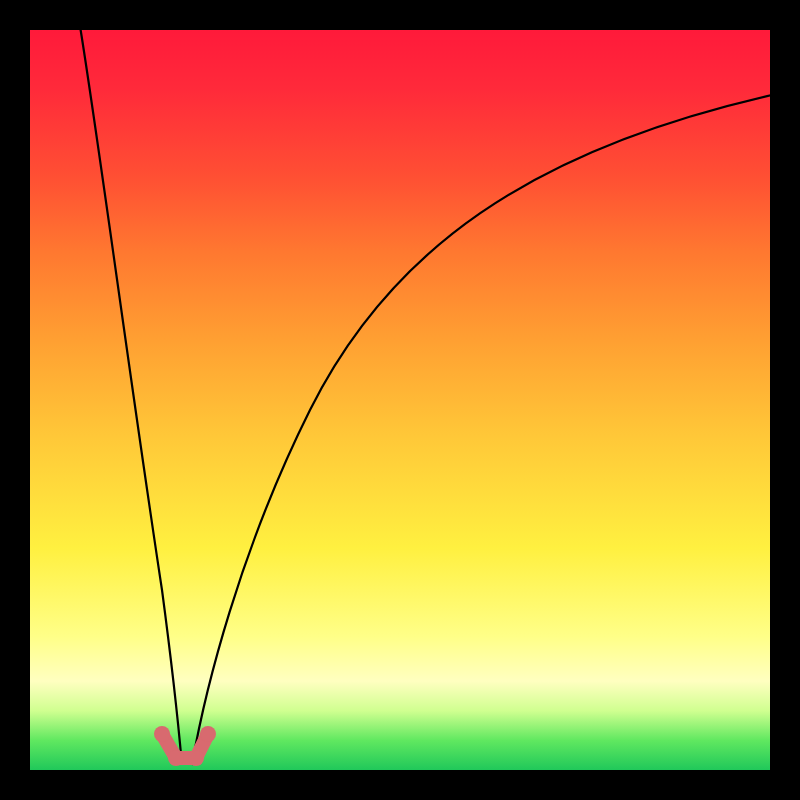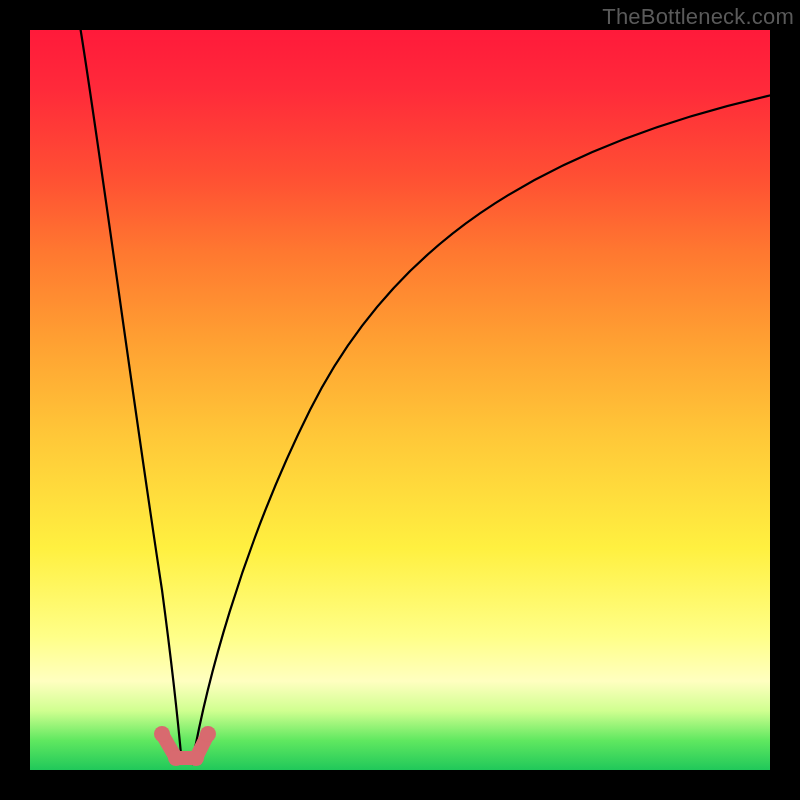--- a/index.html
+++ b/index.html
@@ -49,21 +49,20 @@
     overflow: visible;
   }
   .curve { fill: none; stroke: #000; stroke-width: 2.2; }
   .marker { fill: #d86a6f; }
   .marker-line { stroke: #d86a6f; stroke-width: 14; stroke-linecap: round; fill: none; }
 </style>
 </head>
 <body>
 
 <div class="container">
-  <div class="watermark">TheBottleneck.com</div>
   <div class="plot-area">
     <svg class="overlay" viewBox="0 0 740 740">
       <path class="curve" d="M 50 -4
                C 70 120, 100 350, 132 560
                C 140 620, 148 690, 152 735"></path>
       <path class="curve" d="M 162 735
                C 175 660, 210 520, 280 380
                C 360 220, 500 120, 742 65"></path>
       <path class="marker-line" d="M 132 704 L 146 728 L 166 728 L 178 704"></path>
       <circle class="marker" cx="132" cy="704" r="8"></circle>

